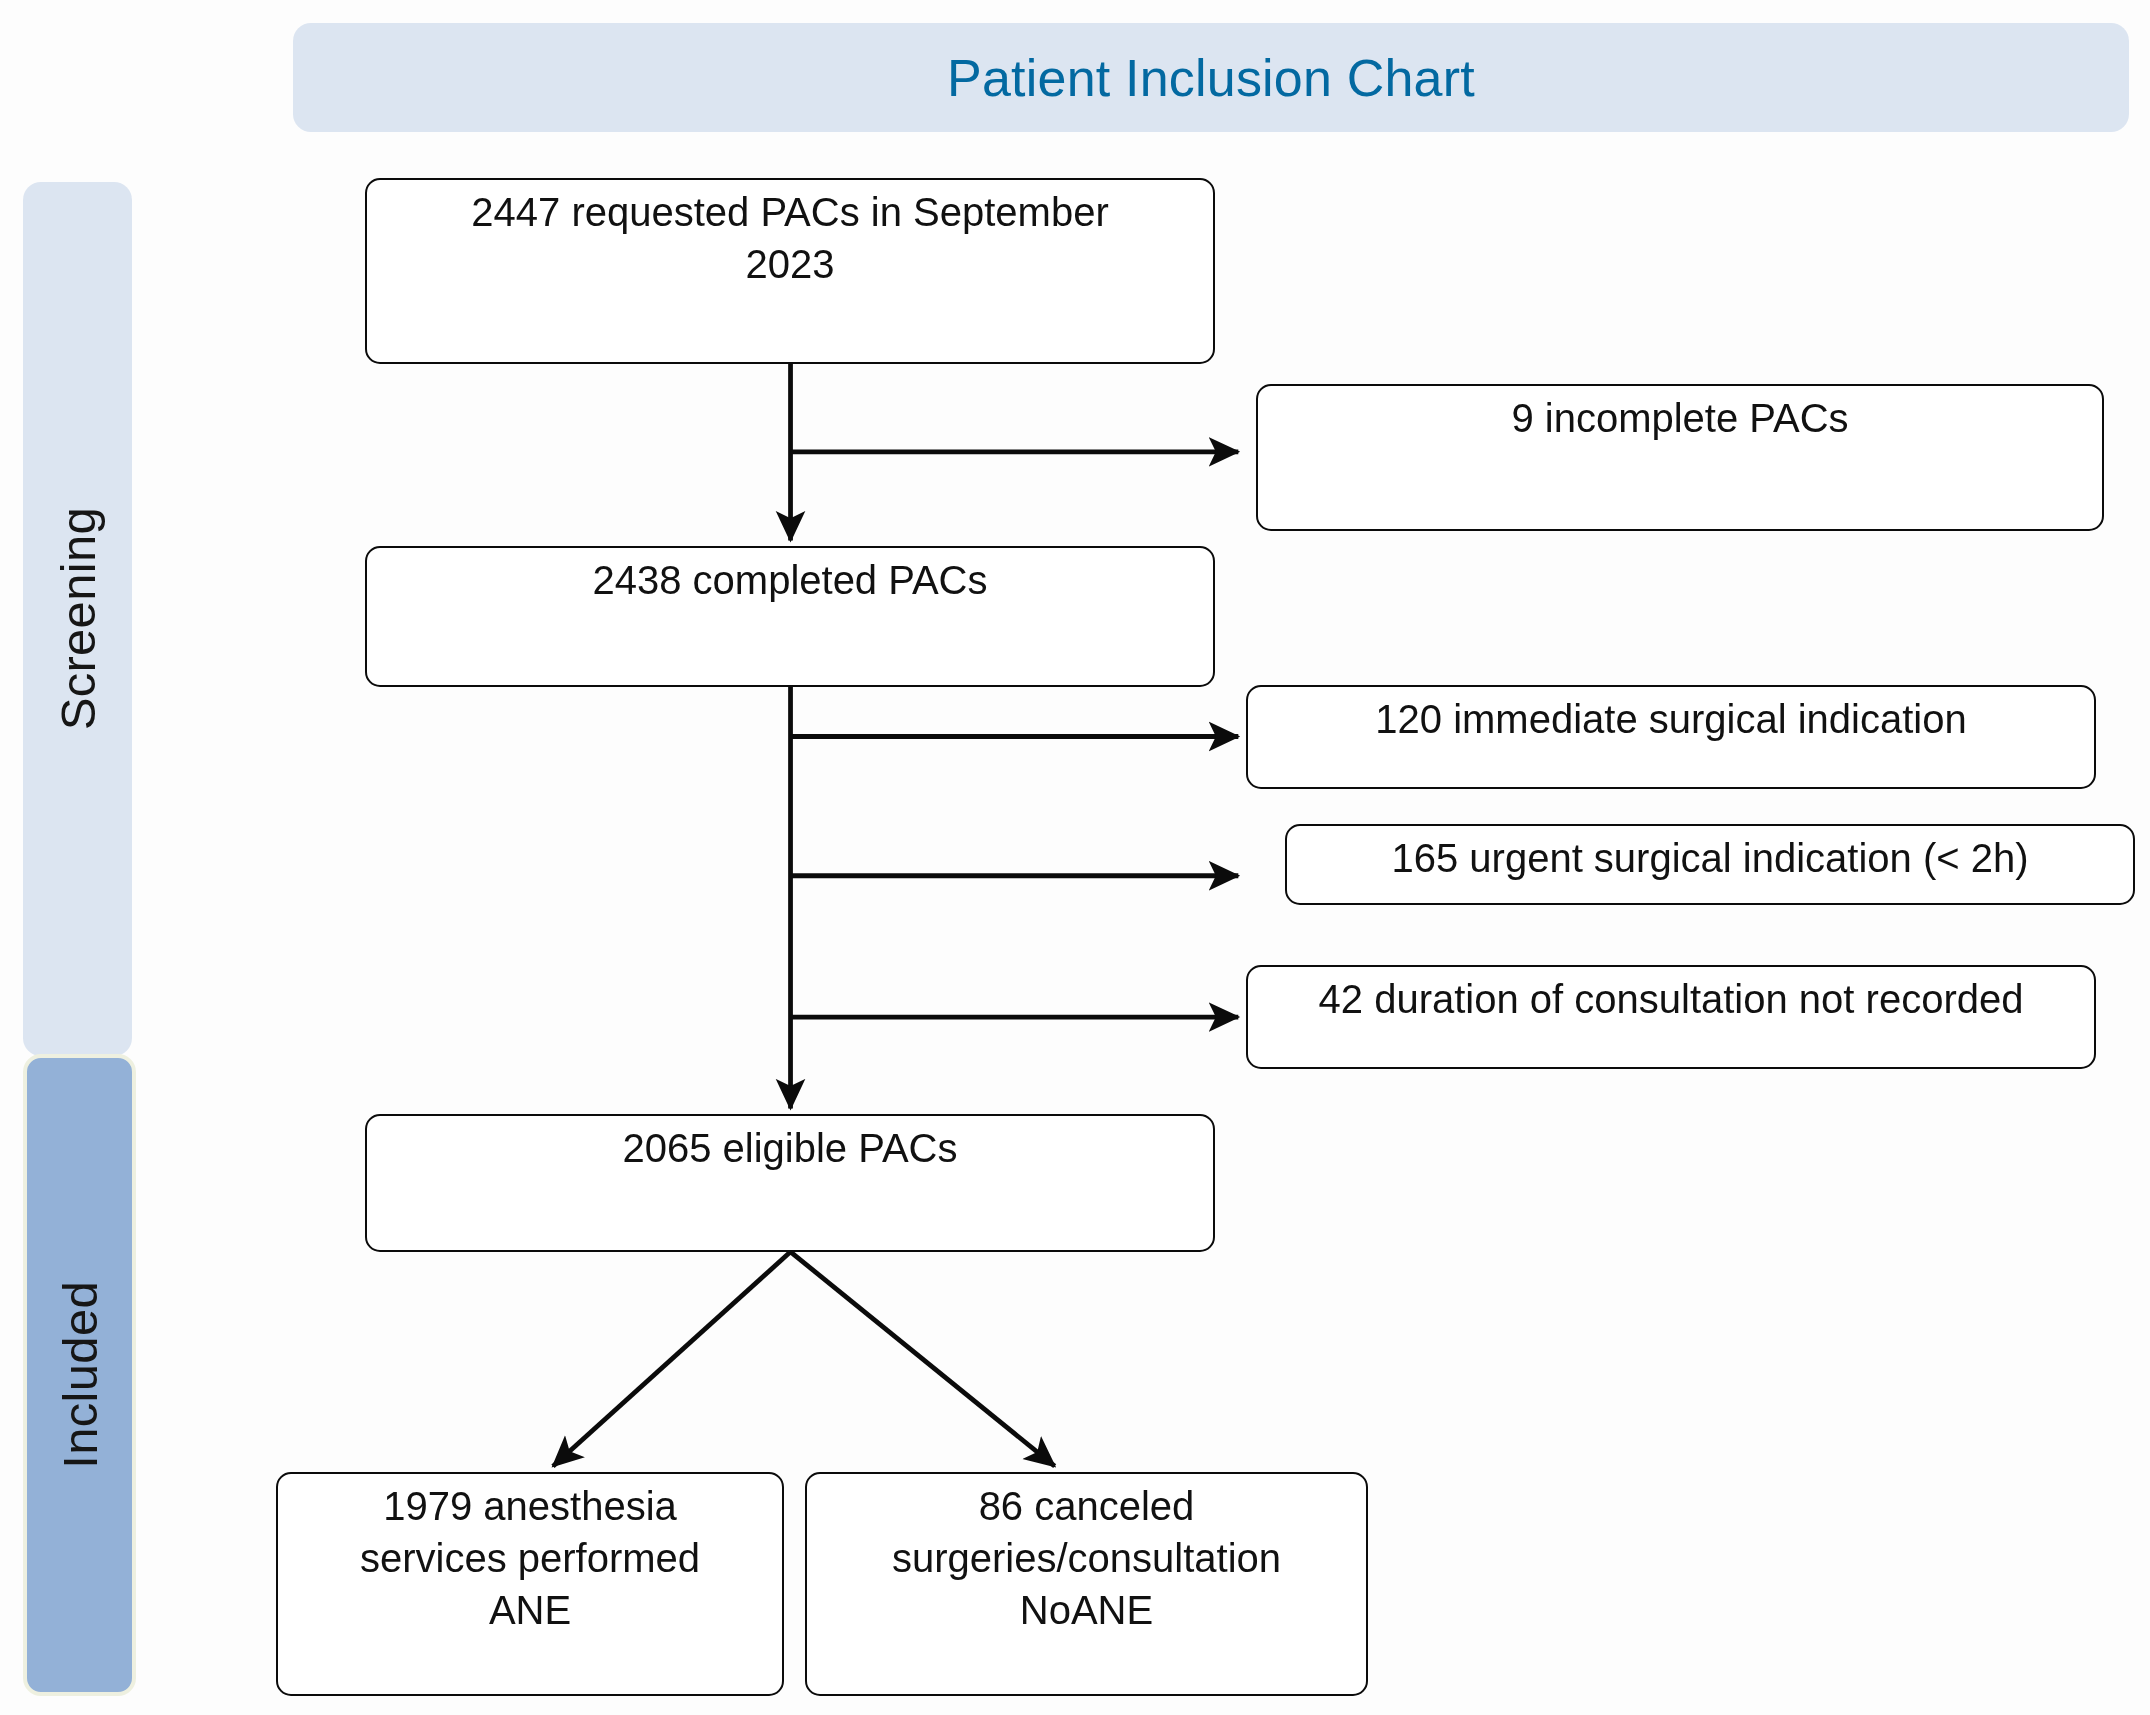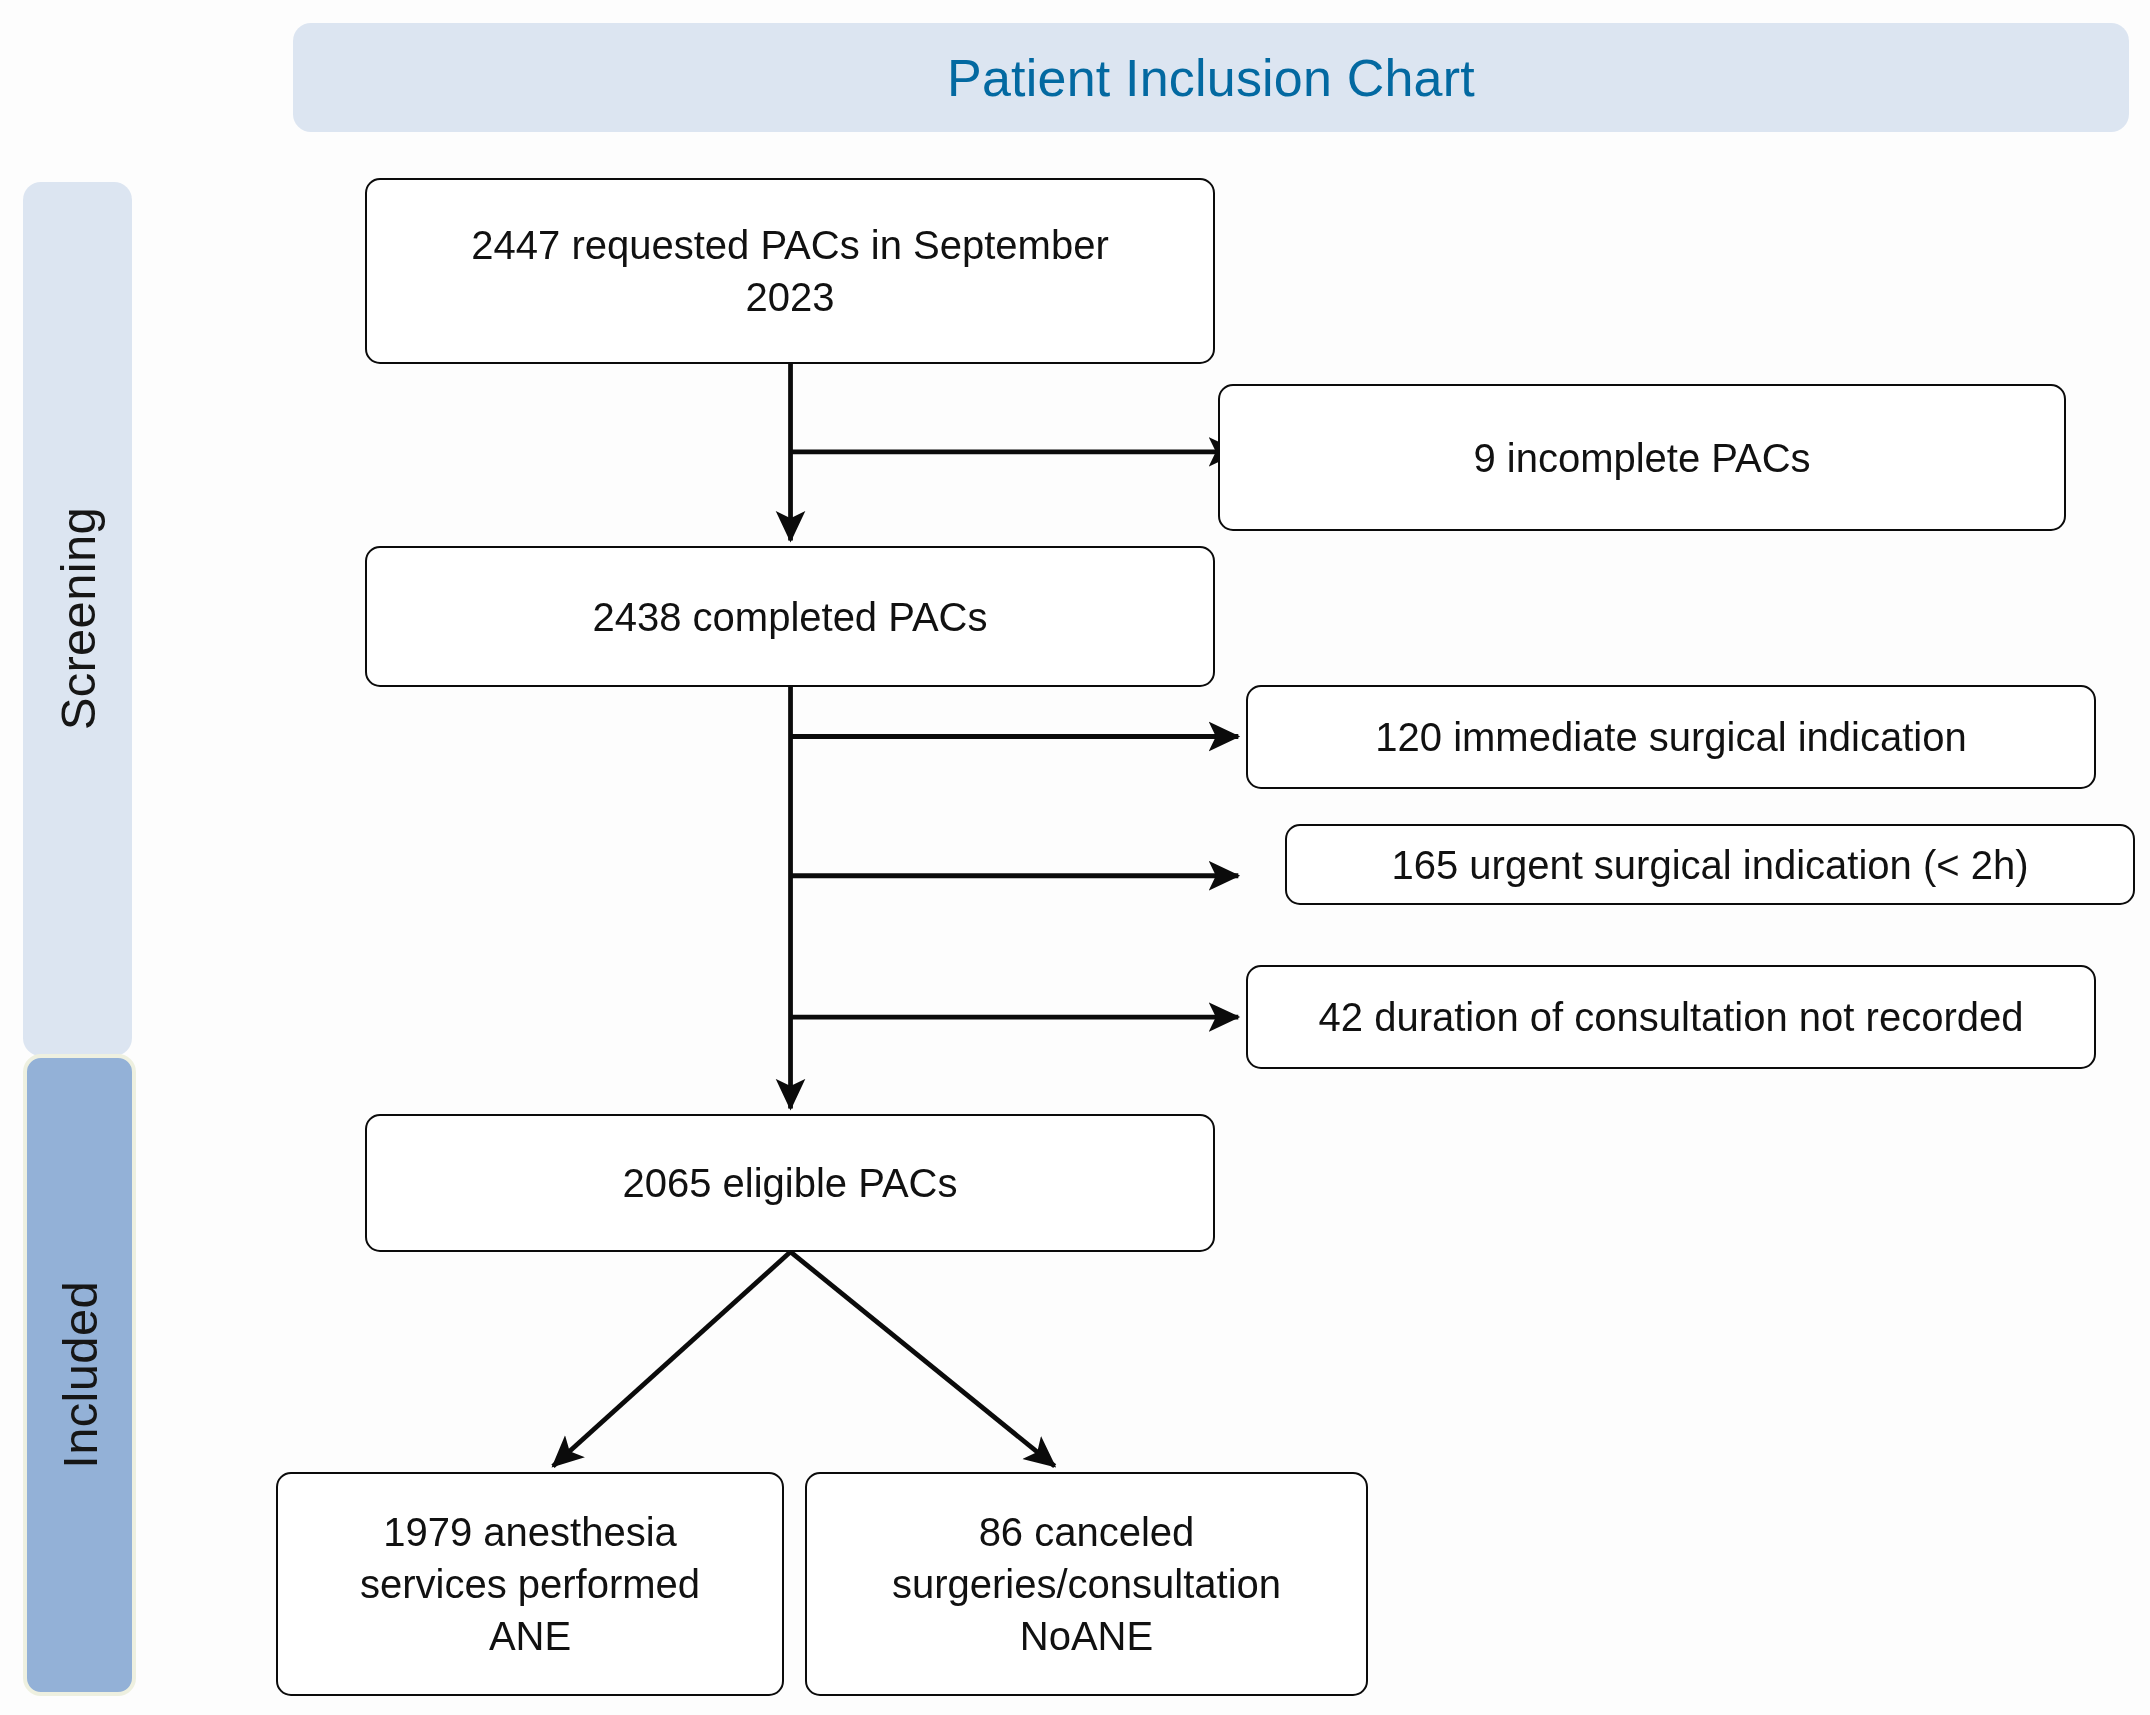--- a/index.html
+++ b/index.html
@@ -73,38 +73,38 @@
   }
 
   
   .node {
     position: absolute;
     box-sizing: border-box;
     background: #ffffff;
     border: 2.7px solid #0b0b0b;
     border-radius: 15px;
     display: flex;
-    align-items: center;
+    align-items: flex-start;
     justify-content: center;
     text-align: center;
     padding: 5.5px 18px;
   }
   .node .node-text {
     font-size: 40px;
     line-height: 1.30;
     color: #111111;
   }
 
   
   #node-requested  { left: 365px;  top: 178px;  width: 850px; height: 186px; }
   #node-completed  { left: 365px;  top: 546px;  width: 850px; height: 141px; }
   #node-eligible   { left: 365px;  top: 1114px; width: 850px; height: 138px; }
 
   
-  #node-incomplete { left: 1218px; top: 384px;  width: 848px; height: 147px; }
+  #node-incomplete { left: 1256px; top: 384px;  width: 848px; height: 147px; }
   #node-immediate  { left: 1246px; top: 685px; width: 850px; height: 104px; }
   #node-urgent     { left: 1246px; top: 824px; width: 850px; height: 81px; margin-left: 39px; }
   #node-duration   { left: 1246px; top: 965px; width: 850px; height: 104px; }
 
   
   #node-ane   { left: 276px;  top: 1472px; width: 508px; height: 224px; }
   #node-noane { left: 805px; top: 1472px; width: 563px; height: 224px; }
 
   
   #connectors {

